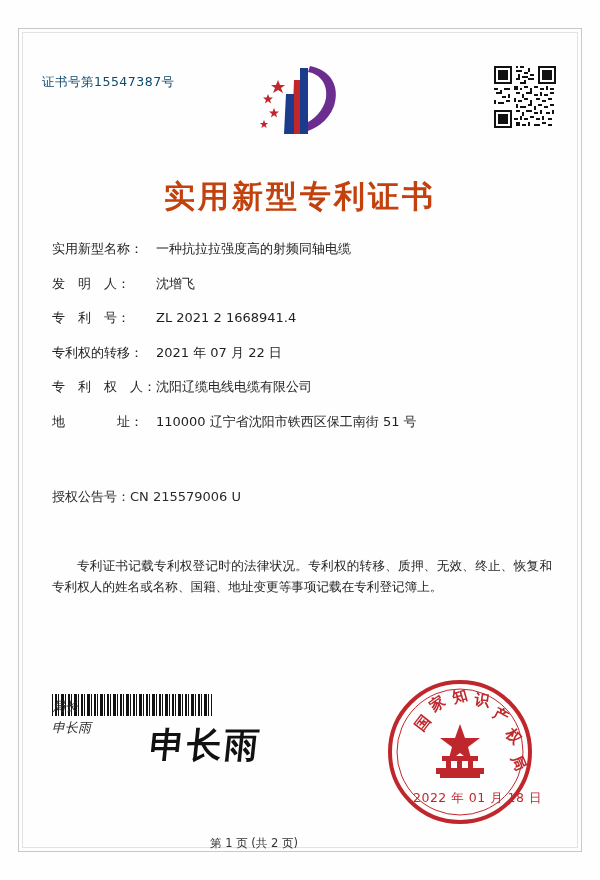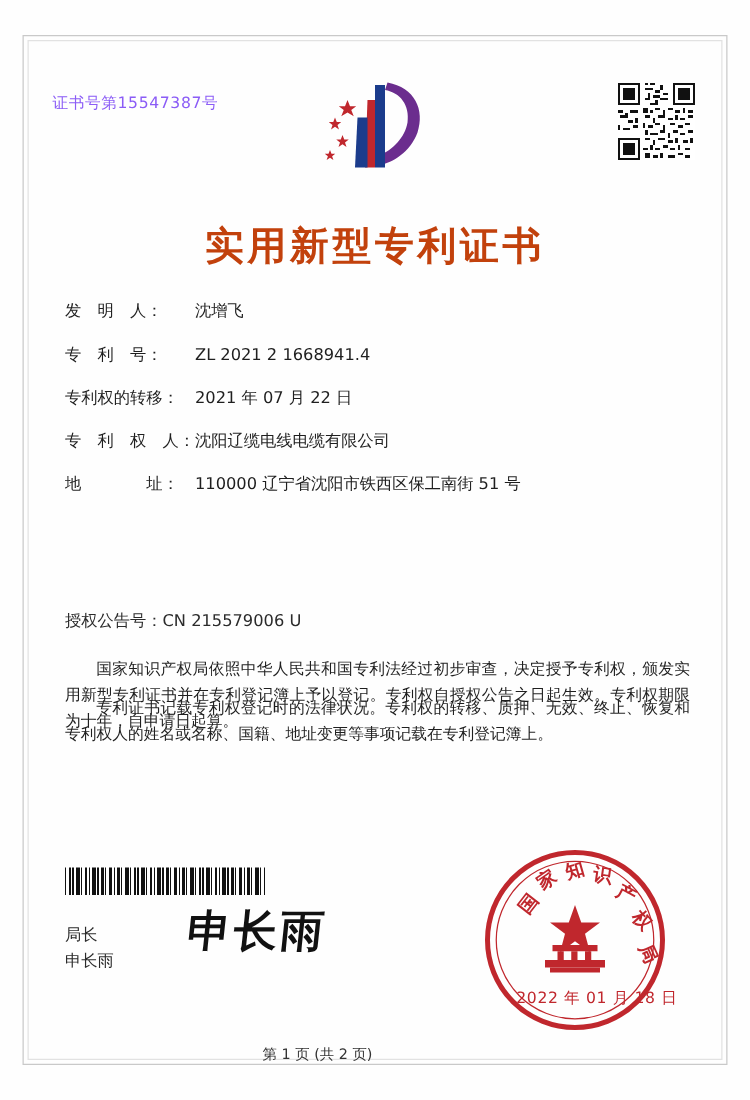--- a/index.html
+++ b/index.html
@@ -39,21 +39,21 @@
     box-sizing: border-box;
   }
 
   
   .cert-no {
     position: absolute;
     left: 42px;
     top: 74px;
     font-size: 12.5px;
     letter-spacing: 0.5px;
-    color: #8b5cf6;
+    color: #0c4a6e;
     white-space: nowrap;
   }
 
   
   .logo {
     position: absolute;
     left: 248px;
     top: 62px;
     width: 104px;
     height: 76px;
@@ -147,23 +147,24 @@
       #111 0px, #111 1px, #fff 1px, #fff 3px,
       #111 3px, #111 5px, #fff 5px, #fff 6px,
       #111 6px, #111 7px, #fff 7px, #fff 9px,
       #111 9px, #111 12px, #fff 12px, #fff 13px
     );
   }
 
   .signature-block {
     position: absolute;
     left: 52px;
-    top: 738px;
+    top: 696px;
     font-size: 13px;
     line-height: 21px;
+    font-style: italic;
   }
   .sig-hand {
     position: absolute;
     left: 150px;
     top: 722px;
     font-family: "DejaVu Serif", "Liberation Serif", serif;
     font-size: 35px;
     color: #111;
     letter-spacing: 2px;
     transform: skewX(-6deg);
@@ -307,20 +308,24 @@
           <rect x="24" y="28" width="2" height="1"></rect>
           <rect x="27" y="29" width="2" height="1"></rect>
       </g>
     </svg>
   </div>
 
   <div class="doc-title">实用新型专利证书</div>
 
   <div class="fields">
     <div class="field-row">
+      <span class="field-label">实用新型名称：</span>
+      <span class="field-value">一种抗拉拉强度高的射频同轴电缆</span>
+    </div>
+    <div class="field-row">
       <span class="field-label">发　明　人：</span>
       <span class="field-value">沈增飞</span>
     </div>
     <div class="field-row">
       <span class="field-label">专　利　号：</span>
       <span class="field-value">ZL 2021 2 1668941.4</span>
     </div>
     <div class="field-row">
       <span class="field-label">专利权的转移：</span>
       <span class="field-value">2021 年 07 月 22 日</span>
@@ -334,21 +339,20 @@
       <span class="field-value">110000 辽宁省沈阳市铁西区保工南街 51 号</span>
     </div>
   </div>
 
   <div class="grant-row">
     <span class="grant-right">
       <span>授权公告号：</span><span>CN 215579006 U</span>
     </span>
   </div>
 
-  <div class="para para-1">国家知识产权局依照中华人民共和国专利法经过初步审查，决定授予专利权，颁发实用新型专利证书并在专利登记簿上予以登记。专利权自授权公告之日起生效。专利权期限为十年，自申请日起算。</div>
   <div class="para para-2">专利证书记载专利权登记时的法律状况。专利权的转移、质押、无效、终止、恢复和专利权人的姓名或名称、国籍、地址变更等事项记载在专利登记簿上。</div>
 
   <div class="barcode"></div>
 
   <div class="signature-block">
     <div>局长</div>
     <div>申长雨</div>
   </div>
   <div class="sig-hand">申长雨</div>
 

